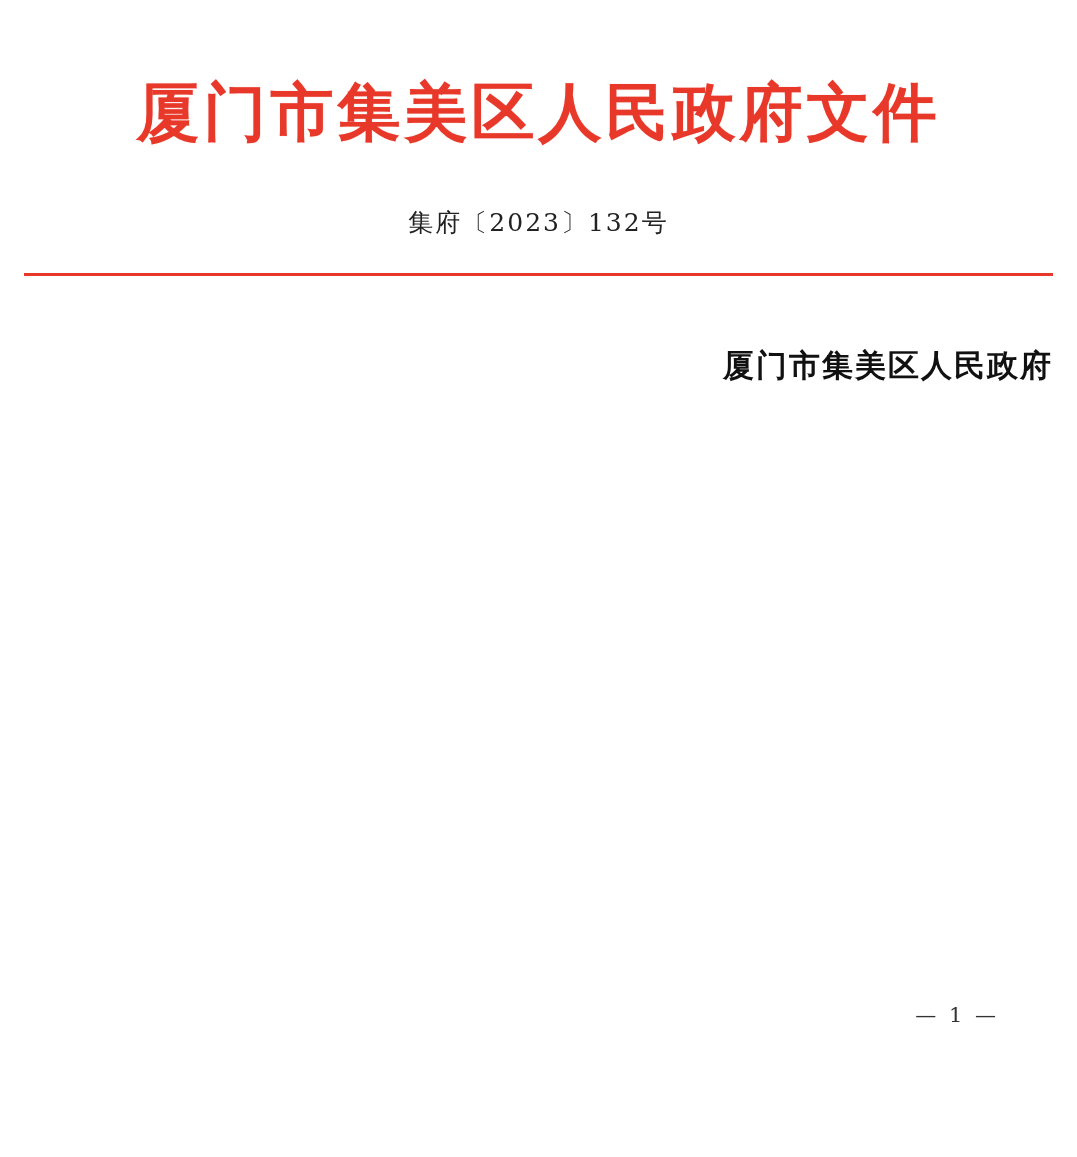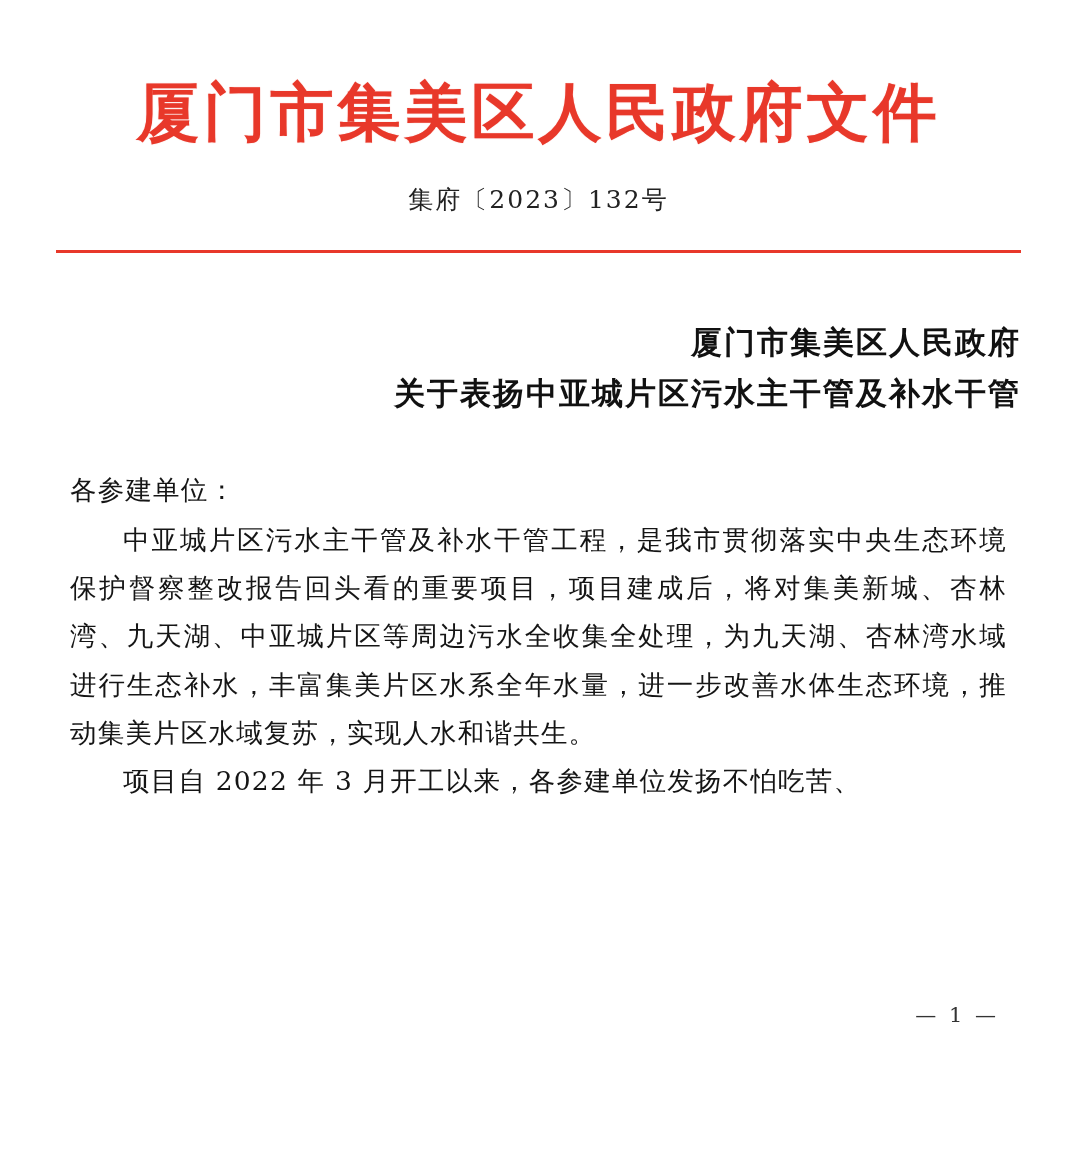--- a/index.html
+++ b/index.html
@@ -13,21 +13,21 @@
     position: relative;
     font-family: "DejaVu Serif", "Liberation Serif", serif;
     color: #1a1a1a;
     overflow: hidden;
   }
   .page {
     position: relative;
     width: 1077px;
     height: 1049px;
     box-sizing: border-box;
-    padding: 0 56px;
+    padding: 0 24px;
   }
 
   
   .masthead {
     text-align: center;
     padding-top: 78px;
   }
   .masthead-title {
     color: #e8382a;
     font-family: "DejaVu Serif", "Liberation Serif", serif;
@@ -37,21 +37,21 @@
     line-height: 1.1;
     white-space: nowrap;
     text-shadow: 0 0 1px rgba(232,56,42,0.45);
   }
 
   
   .doc-number {
     text-align: center;
     font-size: 25px;
     letter-spacing: 2px;
-    margin-top: 36px;
+    margin-top: 59px;
     color: #222;
   }
 
   
   .red-rule {
     margin-top: 34px;
     height: 3px;
     background: #e8382a;
     width: 100%;
   }
@@ -106,24 +106,18 @@
   <div class="masthead">
     <div class="masthead-title">厦门市集美区人民政府文件</div>
   </div>
 
   <div class="doc-number">集府〔2023〕132号</div>
 
   <div class="red-rule"></div>
 
   <div class="doc-title">
     <div>厦门市集美区人民政府</div>
-    <div>关于表扬中亚城片区污水主干管及补水干管</div>
   </div>
 
-  <div class="body-text">
-    <p class="salutation">各参建单位：</p>
-    <p class="para">中亚城片区污水主干管及补水干管工程，是我市贯彻落实中央生态环境保护督察整改报告回头看的重要项目，项目建成后，将对集美新城、杏林湾、九天湖、中亚城片区等周边污水全收集全处理，为九天湖、杏林湾水域进行生态补水，丰富集美片区水系全年水量，进一步改善水体生态环境，推动集美片区水域复苏，实现人水和谐共生。</p>
-    <p class="para">项目自 2022 年 3 月开工以来，各参建单位发扬不怕吃苦、</p>
-  </div>
 
   <div class="footer">— 1 —</div>
 
 </div>
 
 </body></html>

